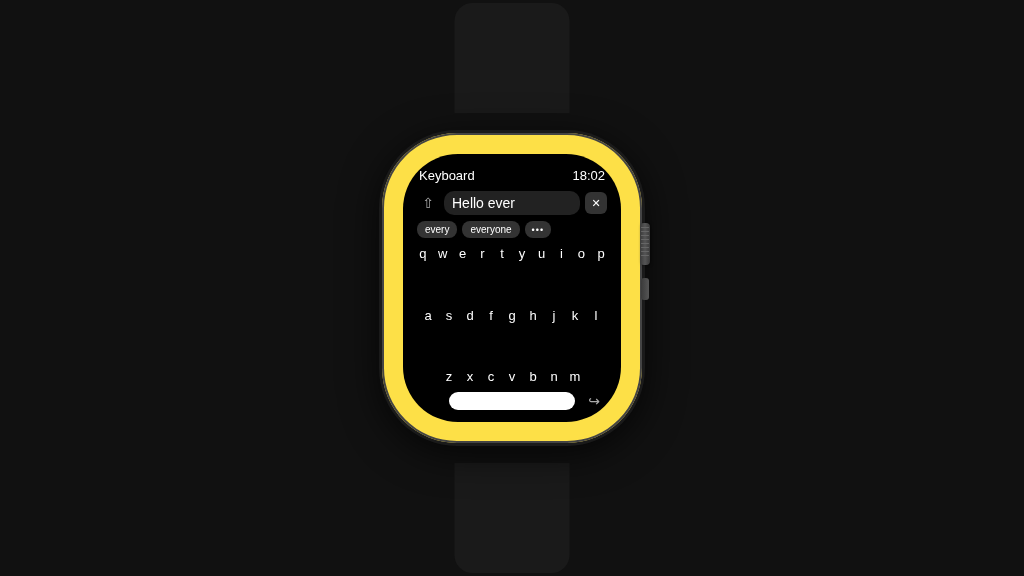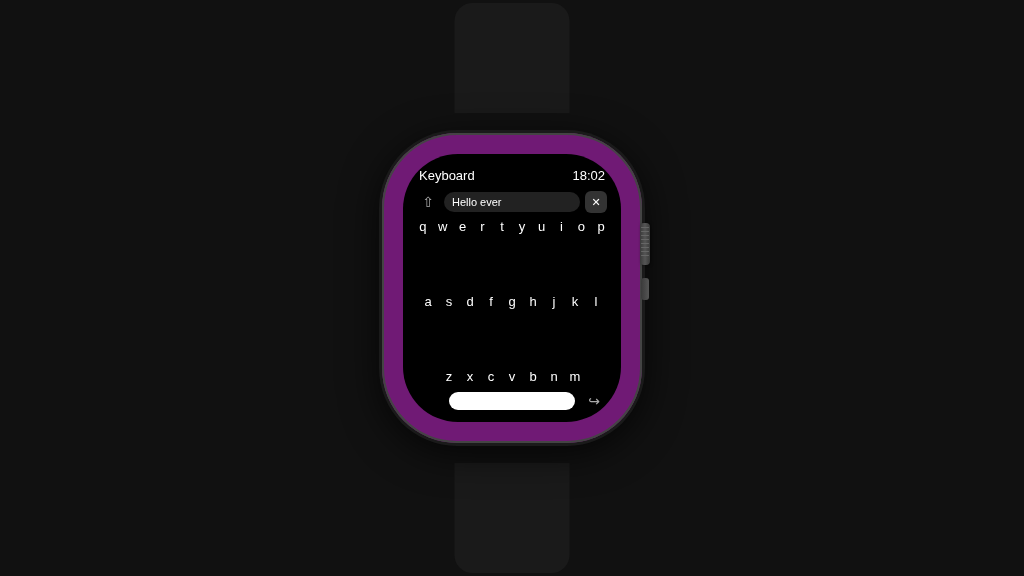--- a/index.html
+++ b/index.html
@@ -48,21 +48,21 @@
       background: #1a1a1a;
       border-radius: 0 0 18px 18px;
       z-index: 1;
     }
 
     
     .watch-case {
       position: relative;
       width: 260px;
       height: 310px;
-      background: #701a75;
+      background: #fde047;
       border-radius: 75px;
       box-shadow:
         inset 0 0 0 2px #444,
         0 0 0 3px #1a1a1a,
         0 8px 40px rgba(0,0,0,0.8);
       z-index: 2;
       display: flex;
       align-items: center;
       justify-content: center;
     }
@@ -168,21 +168,21 @@
       flex: 1;
       background: #222;
       border-radius: 10px;
       padding: 4px 8px;
       display: flex;
       align-items: center;
     }
 
     .text-field-content {
       color: #fff;
-      font-size: 11px;
+      font-size: 14px;
       font-weight: 500;
     }
 
     .backspace-btn {
       width: 22px;
       height: 22px;
       background: #333;
       border-radius: 6px;
       display: flex;
       align-items: center;
@@ -336,20 +336,31 @@
           <span class="shift-icon">⇧</span>
         </div>
         <div class="text-field">
           <span class="text-field-content">Hello ever</span>
         </div>
         <div class="backspace-btn">
           <span class="backspace-icon">✕</span>
         </div>
       </div>
 
+      <div class="suggestions-row">
+        <div class="suggestion-pill">
+          <span class="suggestion-text">every</span>
+        </div>
+        <div class="suggestion-pill">
+          <span class="suggestion-text">everyone</span>
+        </div>
+        <div class="more-btn">
+          <span class="more-dots">•••</span>
+        </div>
+      </div>
 
       <div class="keyboard-area">
         <div class="key-row">
           <span class="key">q</span>
           <span class="key">w</span>
           <span class="key">e</span>
           <span class="key">r</span>
           <span class="key">t</span>
           <span class="key">y</span>
           <span class="key">u</span>

